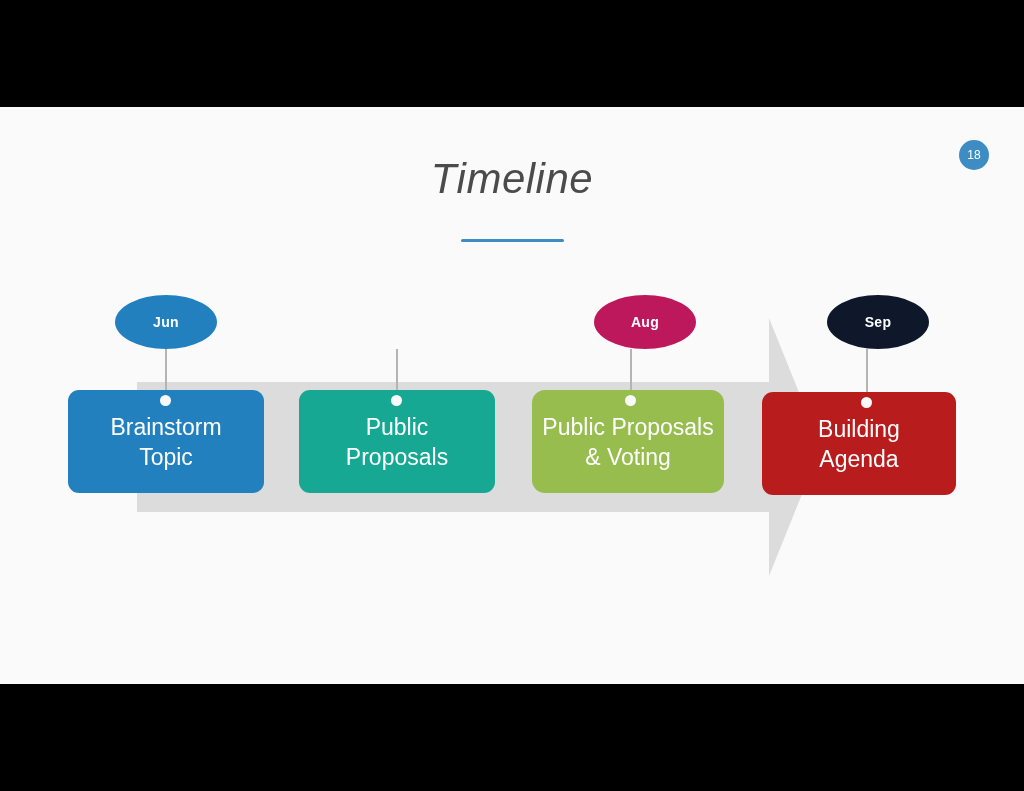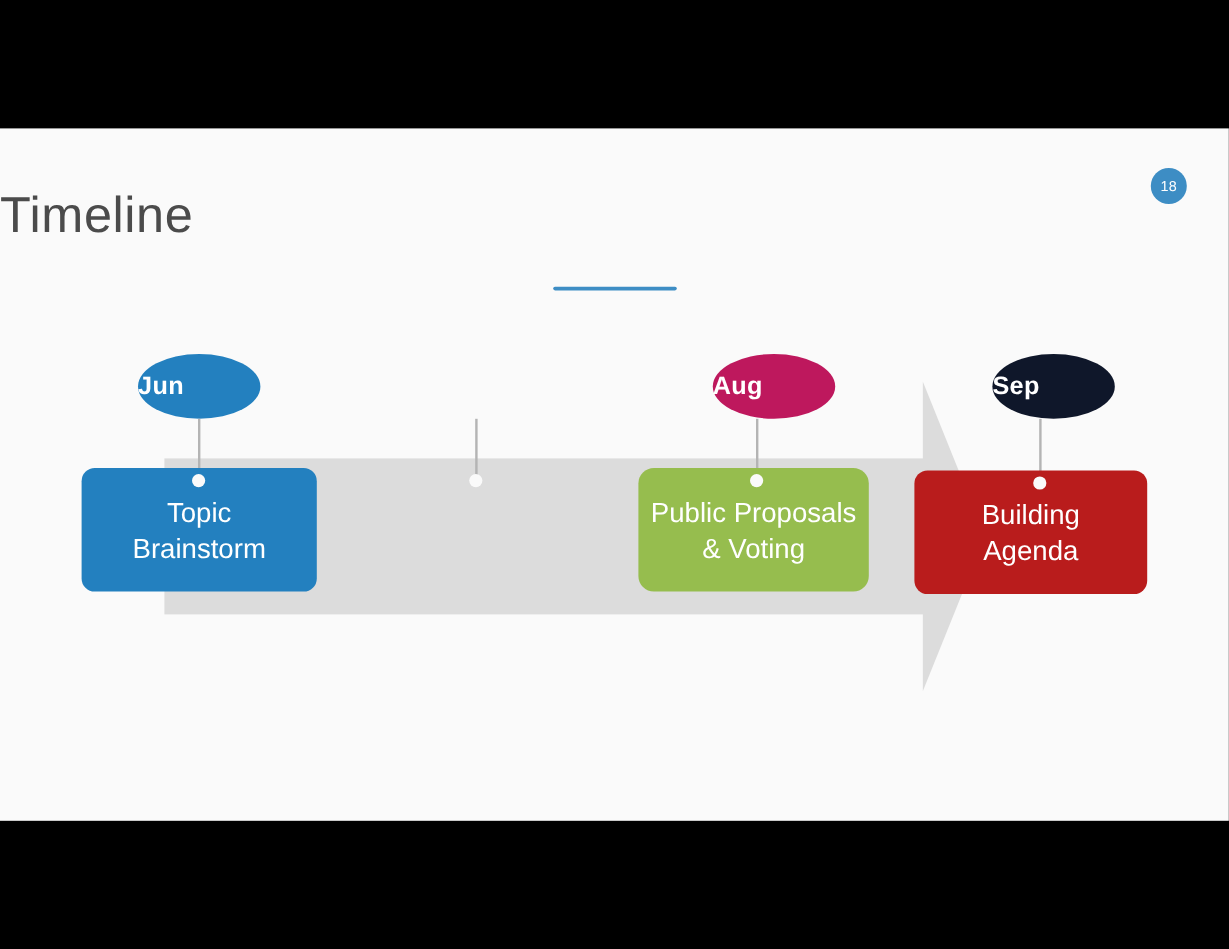--- a/index.html
+++ b/index.html
@@ -57,25 +57,26 @@
     text-align: center;
     letter-spacing: 0.2px;
   }
 
   
   .title {
     position: absolute;
     left: 0;
     top: 48px;
     width: 1024px;
-    text-align: left;
+    text-align: center;
     font-size: 42px;
     font-weight: 400;
     color: #4b4b4b;
     letter-spacing: 0.5px;
+    font-style: italic;
   }
   .title-rule {
     position: absolute;
     left: 461px;
     top: 132px;
     width: 103px;
     height: 3px;
     background: #3d8dc4;
     border-radius: 2px;
   }
@@ -100,24 +101,24 @@
     border-left: 52px solid #dcdcdc;
   }
 
   
   .pill {
     position: absolute;
     width: 102px;
     height: 54px;
     border-radius: 51px / 27px;
     color: #ffffff;
-    font-size: 21px;
+    font-size: 14px;
     font-weight: bold;
     line-height: 54px;
-    text-align: left;
+    text-align: center;
     letter-spacing: 0.3px;
   }
 
   
   .connector {
     position: absolute;
     width: 2px;
     background: #b4b4b4;
   }
   .connector-dot {
@@ -162,27 +163,33 @@
 
     <div class="arrow-band" style="background: rgb(220, 220, 220);"></div>
     <div class="arrow-head" style="border-left-color: rgb(220, 220, 220);"></div>
 
     <div class="pill" style="left: 115px; top: 188px; background: rgb(35, 128, 191);">
       <span>Jun</span>
     </div>
     <div class="connector" style="left:165px; top:242px; height:48px;"></div>
     <div class="card" style="left:68px; top:283px; width:196px; height:103px; background:#2380bf;">
       <div>
+        <div class="card-label">Brainstorm</div>
         <div class="card-label">Topic</div>
-        <div class="card-label">Brainstorm</div>
       </div>
     </div>
     <div class="connector-dot" style="left:160px; top:288px;"></div>
 
     <div class="connector" style="left:396px; top:242px; height:48px;"></div>
+    <div class="card" style="left:299px; top:283px; width:196px; height:103px; background:#16a892;">
+      <div>
+        <div class="card-label">Public</div>
+        <div class="card-label">Proposals</div>
+      </div>
+    </div>
     <div class="connector-dot" style="left:391px; top:288px;"></div>
 
     <div class="pill" style="left: 594px; top: 188px; background: #be185d;">
       <span>Aug</span>
     </div>
     <div class="connector" style="left:630px; top:242px; height:48px;"></div>
     <div class="card" style="left:532px; top:283px; width:192px; height:103px; background:#96bd4e;border-radius:13px;">
       <div>
         <div class="card-label">Public Proposals</div>
         <div class="card-label">&amp; Voting</div>

